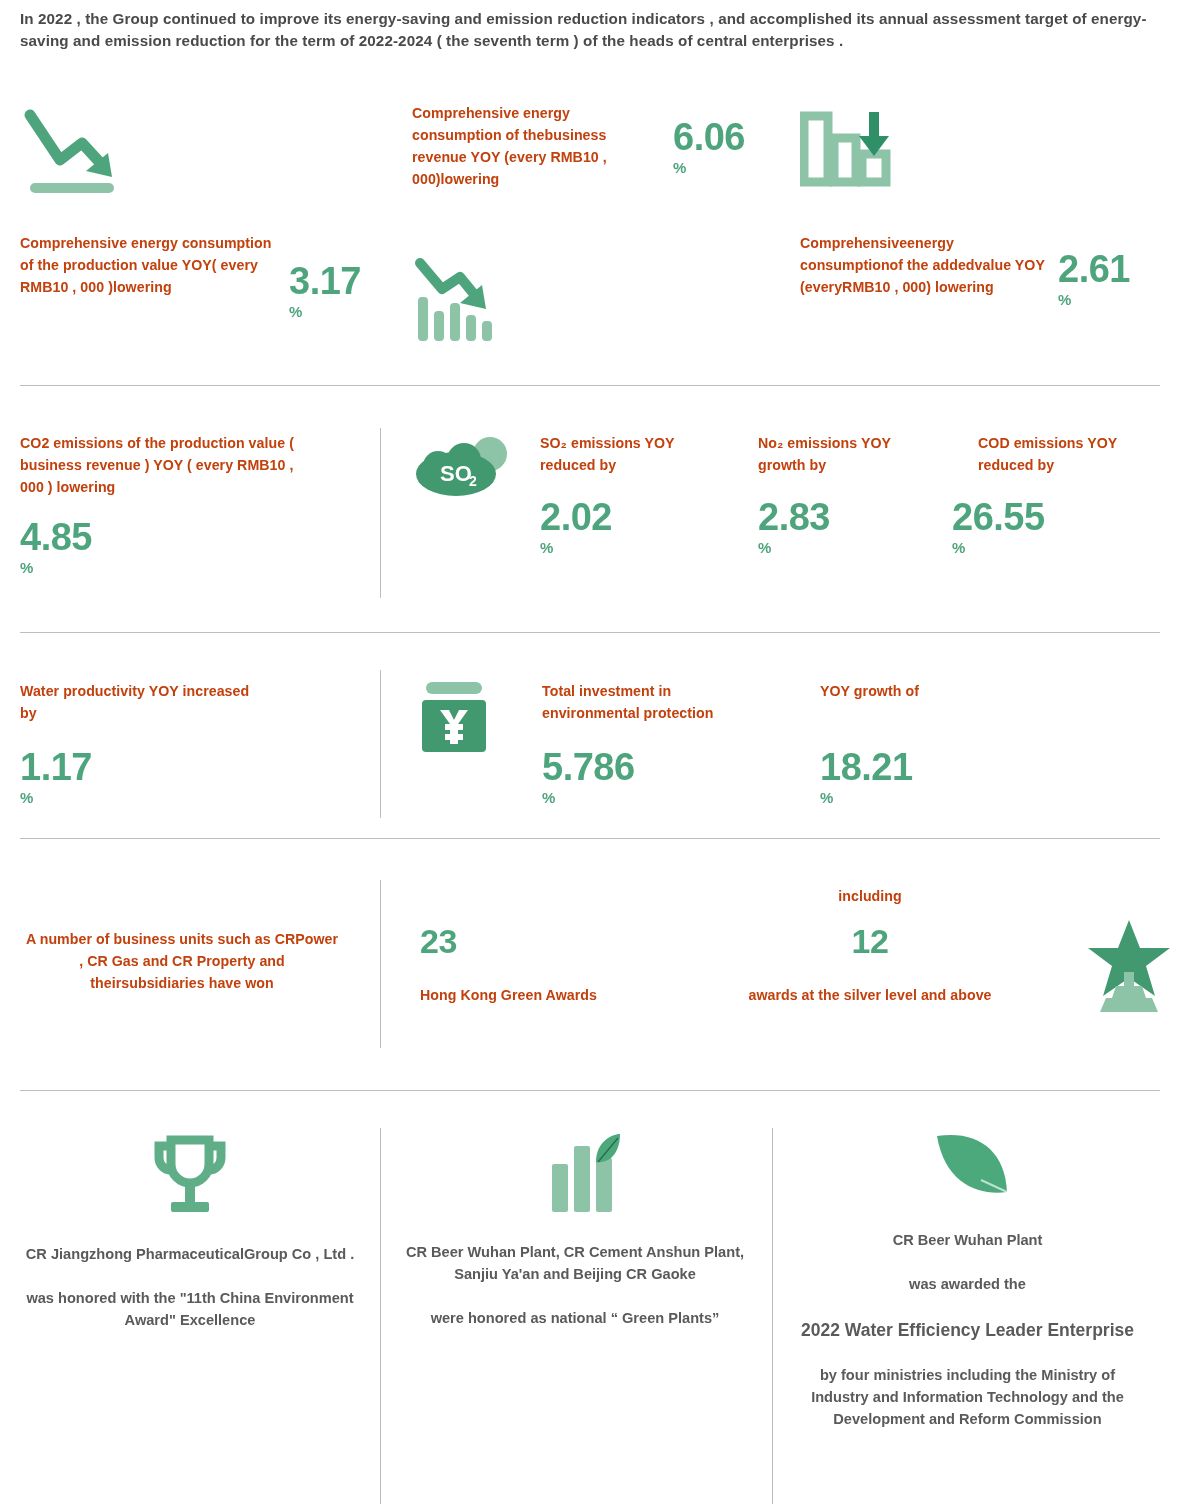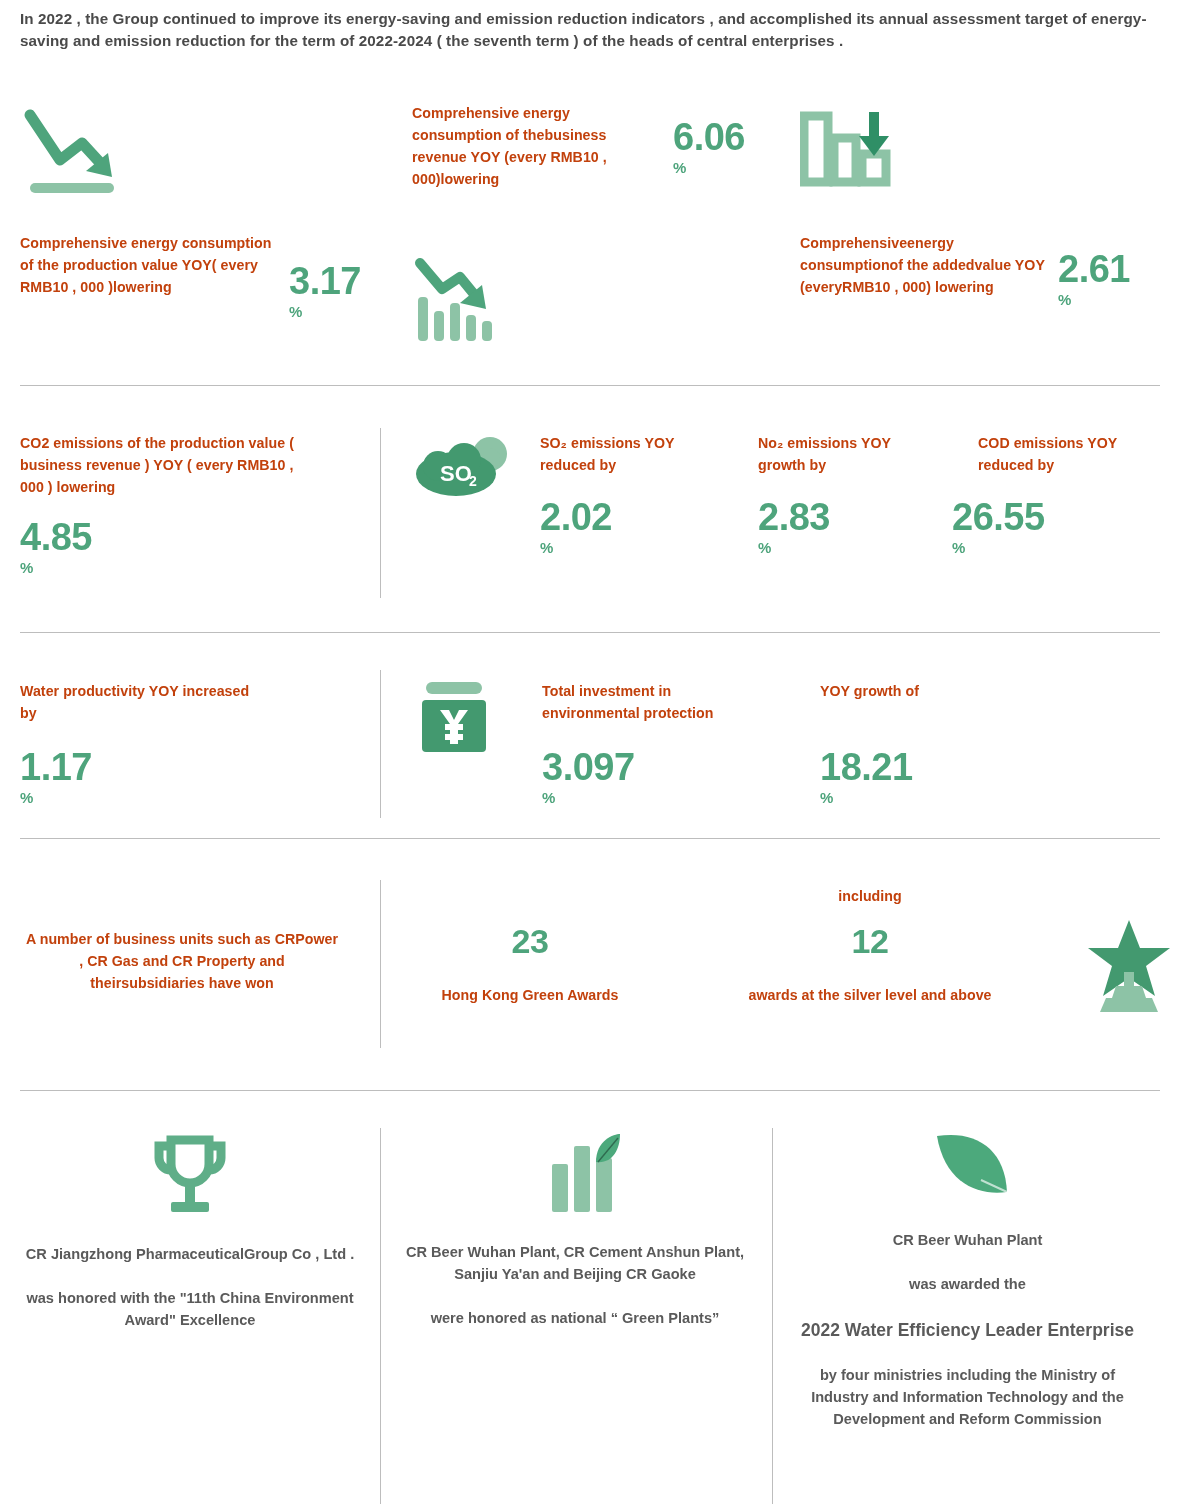--- a/index.html
+++ b/index.html
@@ -190,37 +190,37 @@
         <polygon points="24,28 33,28 38,38 43,28 52,28 42,42 34,42"></polygon>
         <rect x="29" y="42" width="18" height="6"></rect>
         <rect x="29" y="52" width="18" height="6"></rect>
         <rect x="34" y="38" width="8" height="24"></rect>
       </g>
     </svg>
   </div>
 
   <div class="abs label" style="left:542px; top:680px; width:230px;">Total investment in environmental protection</div>
   <div class="abs" style="left:542px; top:748px;">
-    <div class="bignum">3.097</div>
+    <div class="bignum">5.786</div>
     <span class="pct">%</span>
   </div>
 
   <div class="abs label" style="left:820px; top:680px; width:200px;">YOY growth of</div>
   <div class="abs" style="left:820px; top:748px;">
     <div class="bignum">18.21</div>
     <span class="pct">%</span>
   </div>
 
   <div class="hr" style="top:838px;"></div>
 
   <div class="abs label" style="left:22px; top:928px; width:320px; text-align:center;">A number of business units such as CRPower , CR Gas and CR Property and theirsubsidiaries have won</div>
 
   <div class="vr" style="left:380px; top:880px; height:168px;"></div>
 
-  <div class="abs" style="left:420px; top:924px; width:220px; text-align:center;">
+  <div class="abs" style="left:420px; top:924px; width:220px; text-align:left;">
     <div class="bignum sm">23</div>
     <div class="label" style="margin-top:26px;">Hong Kong Green Awards</div>
   </div>
 
   <div class="abs label" style="left:715px; top:885px; width:310px; text-align:center;">including</div>
 
   <div class="abs" style="left:715px; top:924px; width:310px; text-align:center;">
     <div class="bignum sm">12</div>
     <div class="label" style="margin-top:26px;">awards at the silver level and above</div>
   </div>

